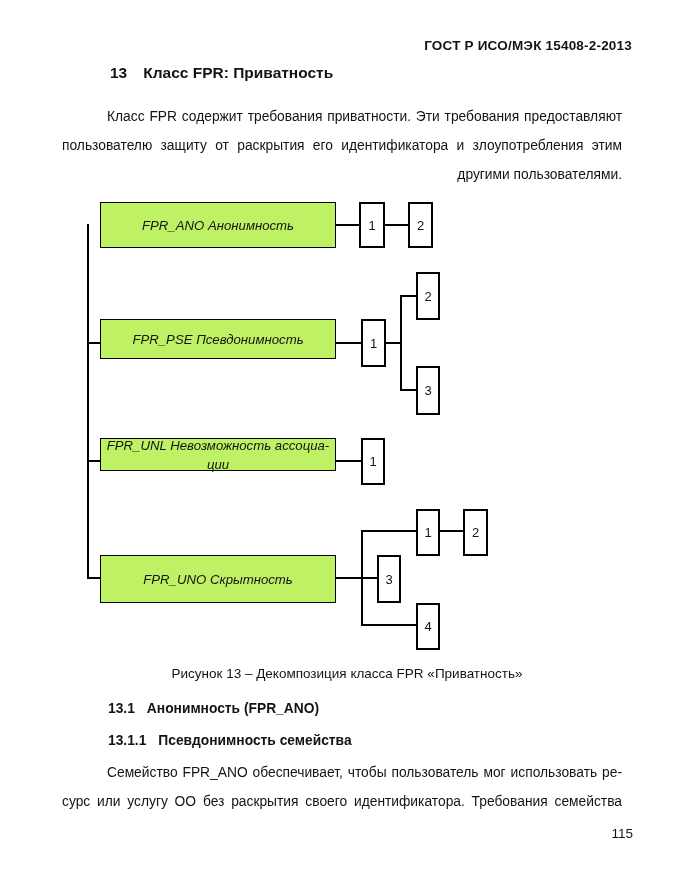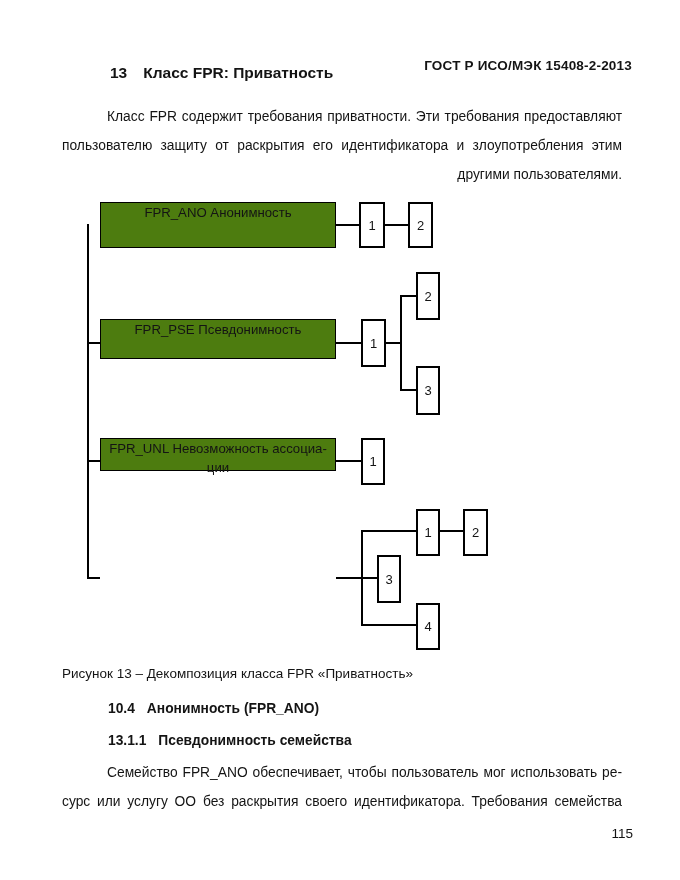--- a/index.html
+++ b/index.html
@@ -13,21 +13,20 @@
     color: #141414;
     overflow: hidden;
   }
   .doc-header {
     position: absolute;
     top: 38px;
     right: 48px;
     font-size: 13.5px;
     font-weight: bold;
     letter-spacing: 0.2px;
-    margin-top: 20px;
   }
   .sec-h {
     position: absolute;
     top: 64px;
     left: 110px;
     font-size: 15.5px;
     font-weight: bold;
     display: flex;
   }
   .sec-h .num { margin-right: 16px; }
@@ -52,40 +51,43 @@
     height: 29px;
     overflow: hidden;
   }
   .para .lline { text-align: right; height: 29px; overflow: hidden; }
   .para .indent { padding-left: 45px; }
   .caption {
     position: absolute;
     top: 666px;
     left: 62px;
     width: 570px;
+    text-align: center;
     font-size: 13.5px;
   }
   .pageno {
     position: absolute;
     top: 826px;
     right: 47px;
     font-size: 13.5px;
   }
   .diagram { position: absolute; left: 0; top: 0; width: 680px; height: 880px; }
   .fbox {
     position: absolute;
     box-sizing: border-box;
     border: 1.5px solid #000;
-    background: #4d7c0f;
+    background: #bef264;
     display: flex;
     flex-direction: column;
     align-items: center;
+    justify-content: center;
     font-size: 13.2px;
     line-height: 19px;
     text-align: center;
+    font-style: italic;
   }
   .cbox {
     position: absolute;
     box-sizing: border-box;
     border: 2px solid #000;
     background: #fff;
     display: flex;
     align-items: center;
     justify-content: center;
     font-size: 13px;
@@ -157,38 +159,41 @@
     <div class="cbox" style="left:361px; top:438px; width:24px; height:47px;">
       <span>1</span>
     </div>
 
     <div class="hl" style="left:87px; top:577px; width:13px;"></div>
     <div class="hl" style="left:336px; top:577px; width:41px;"></div>
     <div class="vl" style="left:361px; top:530px; height:96px;"></div>
     <div class="hl" style="left:361px; top:530px; width:55px;"></div>
     <div class="hl" style="left:440px; top:530px; width:23px;"></div>
     <div class="hl" style="left:361px; top:624px; width:55px;"></div>
+    <div class="fbox" style="left:100px; top:555px; width:236px; height:48px;">
+      <span>FPR_UNO Скрытность</span>
+    </div>
     <div class="cbox" style="left:377px; top:555px; width:24px; height:48px;">
       <span>3</span>
     </div>
     <div class="cbox" style="left:416px; top:509px; width:24px; height:47px;">
       <span>1</span>
     </div>
     <div class="cbox" style="left:463px; top:509px; width:25px; height:47px;">
       <span>2</span>
     </div>
     <div class="cbox" style="left:416px; top:603px; width:24px; height:47px;">
       <span>4</span>
     </div>
   </div>
 
   <div class="caption">Рисунок 13 – Декомпозиция класса FPR «Приватность»</div>
 
   <div class="sub-h" style="top:701px;">
-    <span class="num">10.4</span>
+    <span class="num">13.1</span>
     <span>Анонимность (FPR_ANO)</span>
   </div>
 
   <div class="sub-h" style="top:733px;">
     <span class="num">13.1.1</span>
     <span>Псевдонимность семейства</span>
   </div>
 
   <div class="para" style="top:758px;">
     <div class="jline indent">Семейство FPR_ANO обеспечивает, чтобы пользователь мог использовать ре-</div>

